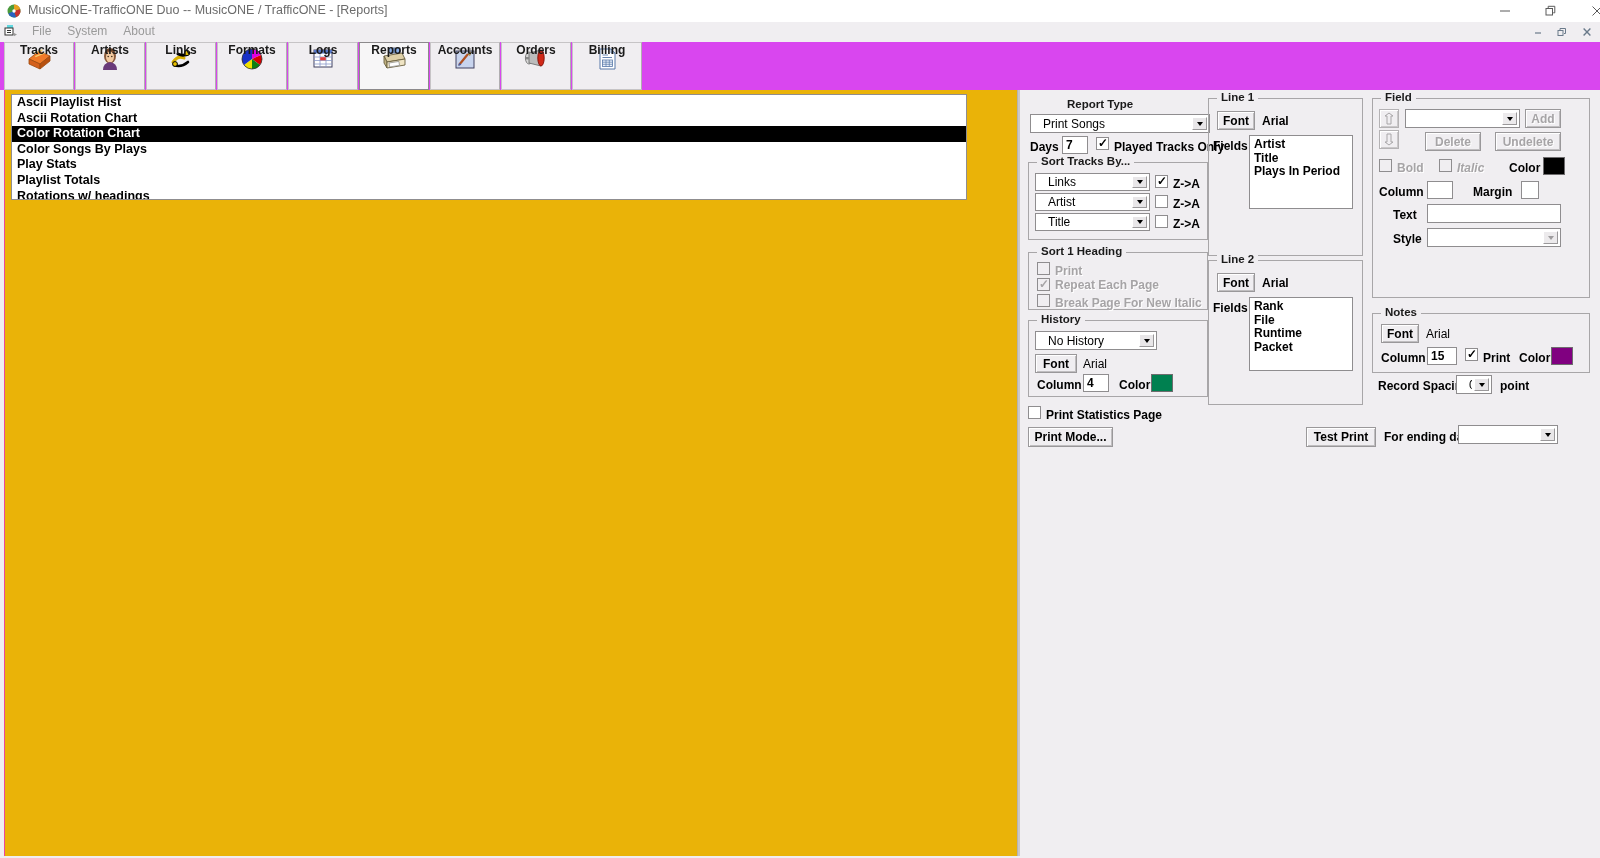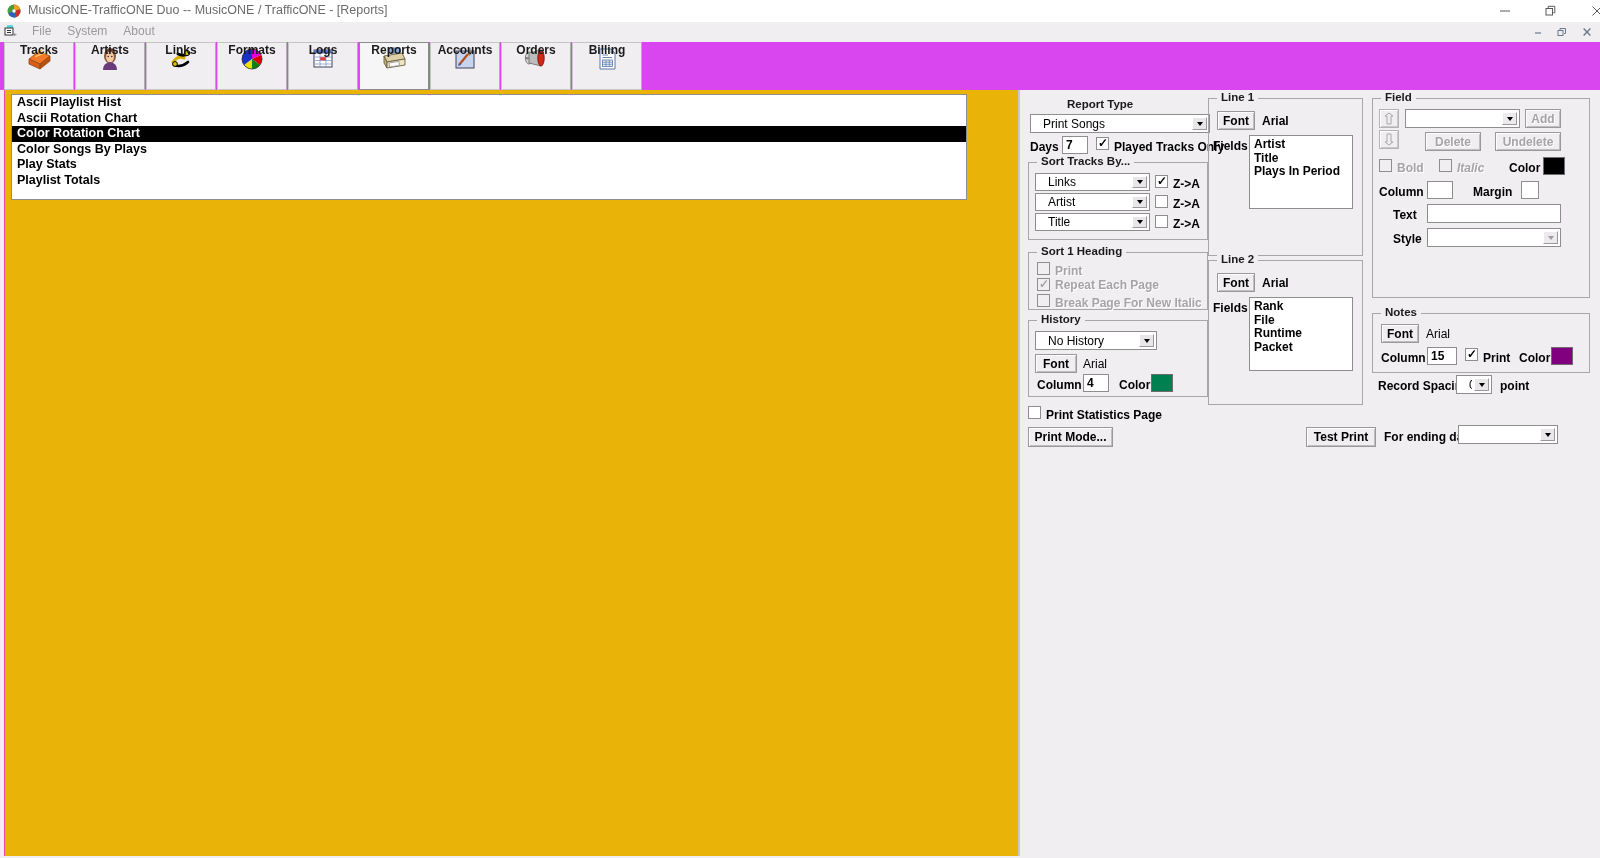--- a/index.html
+++ b/index.html
@@ -301,20 +301,21 @@
   <div class="client">
 
     <div class="leftpane">
       <div class="listbox">
         <div class="lbrow">Ascii Playlist Hist</div>
         <div class="lbrow">Ascii Rotation Chart</div>
         <div class="lbrow sel">Color Rotation Chart</div>
         <div class="lbrow">Color Songs By Plays</div>
         <div class="lbrow">Play Stats</div>
         <div class="lbrow">Playlist Totals</div>
+        <div class="lbrow">Rotations w/ headings</div>
       </div>
     </div>
 
     <div class="vsplit"></div>
 
     <div class="rightregion">
 
       <div class="plain-cap" style="left:8px;top:8px;margin-left:37px;">Report Type</div>
       <div class="combo" style="left:8px;top:24px;width:180px;height:19px;">
         <div class="cval">Print Songs</div>

